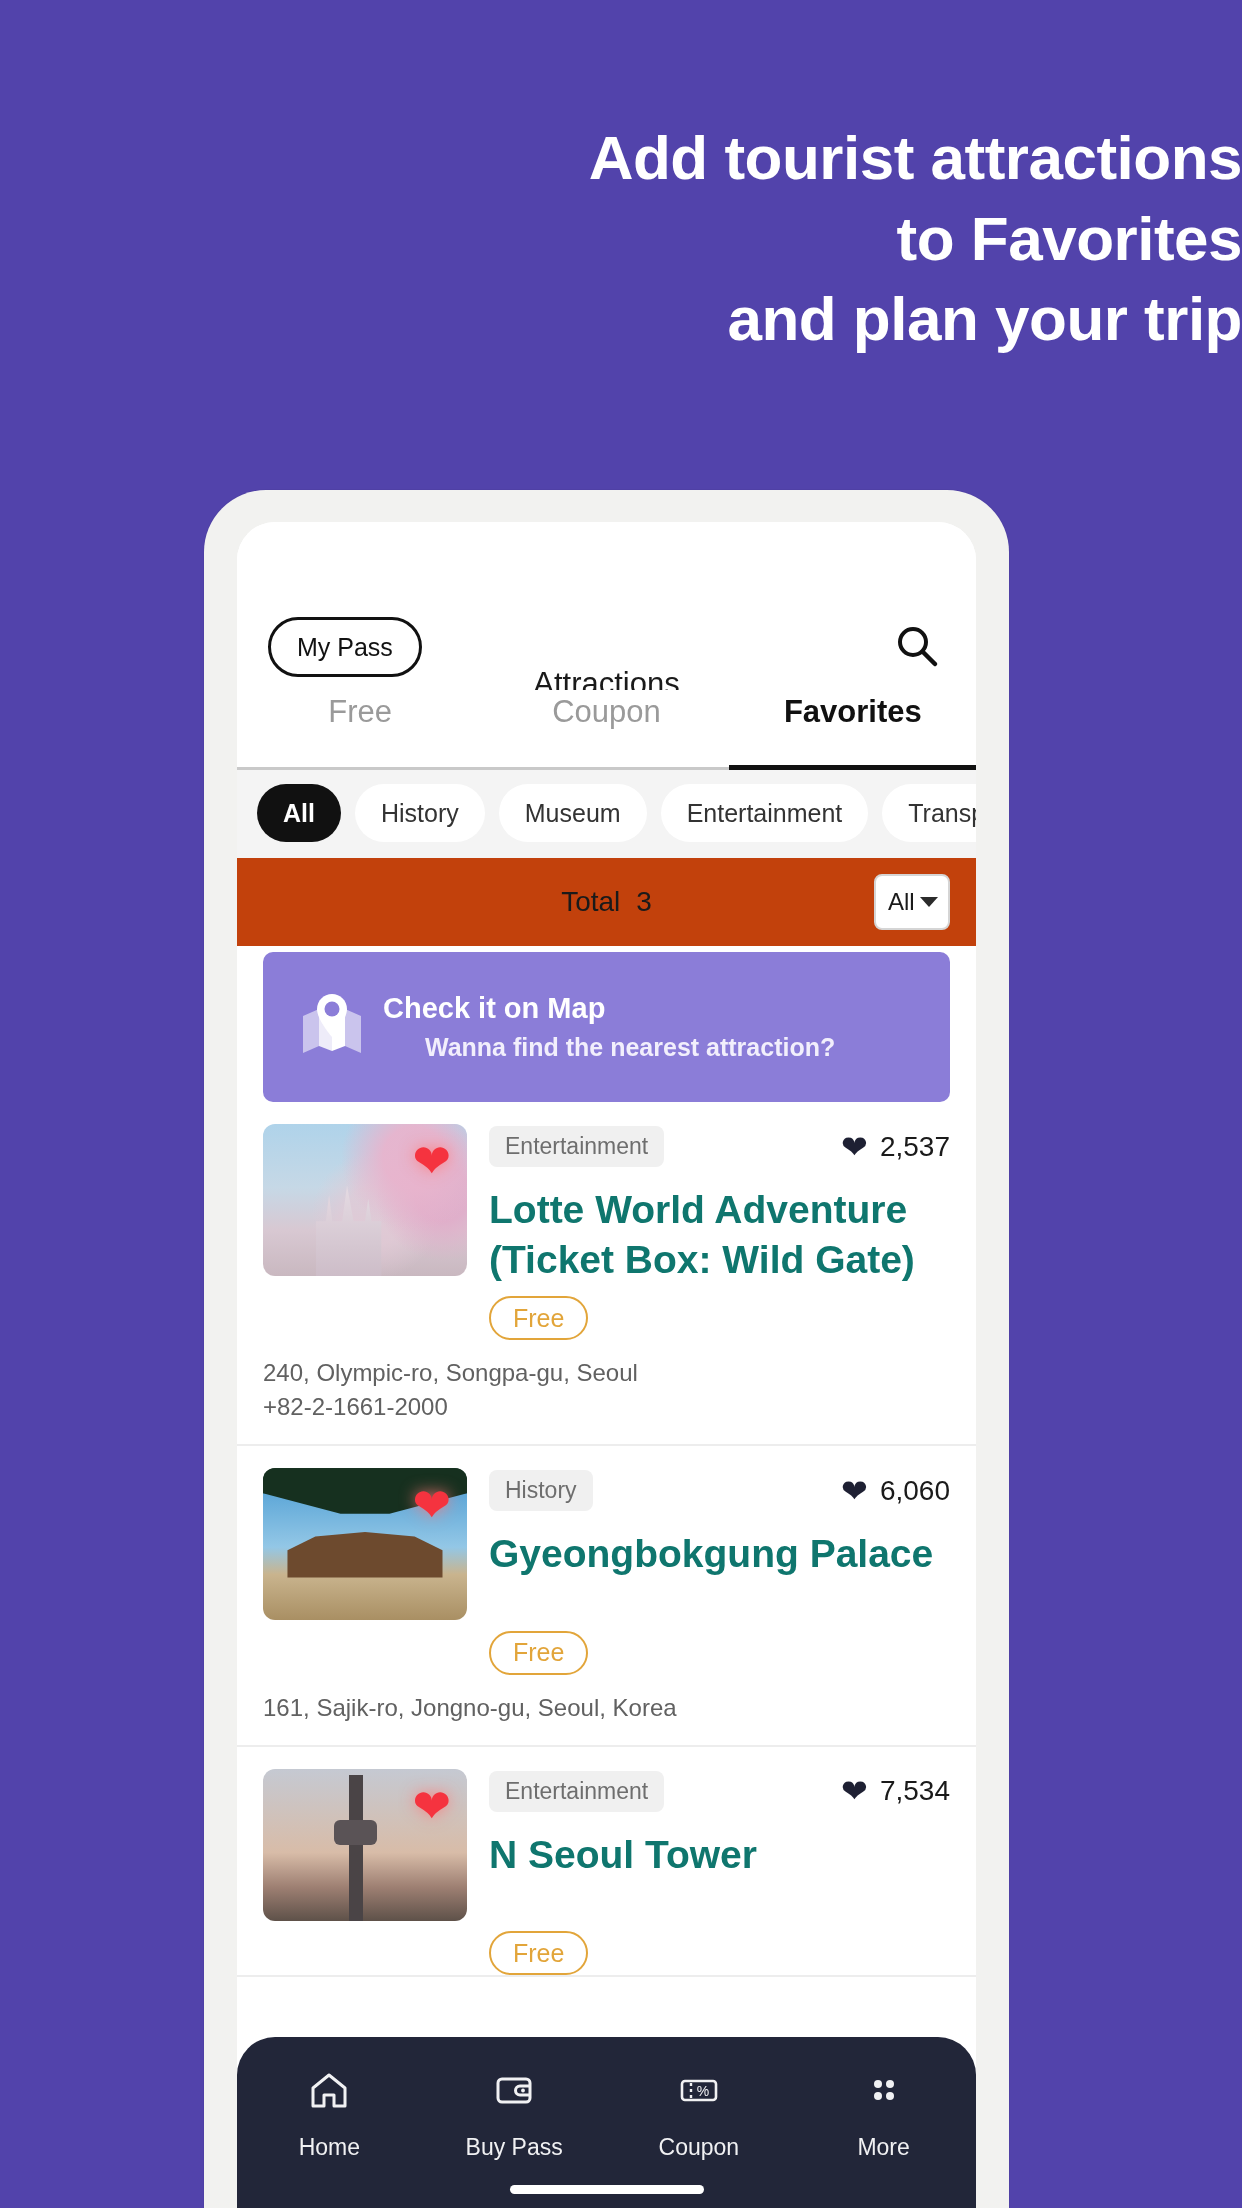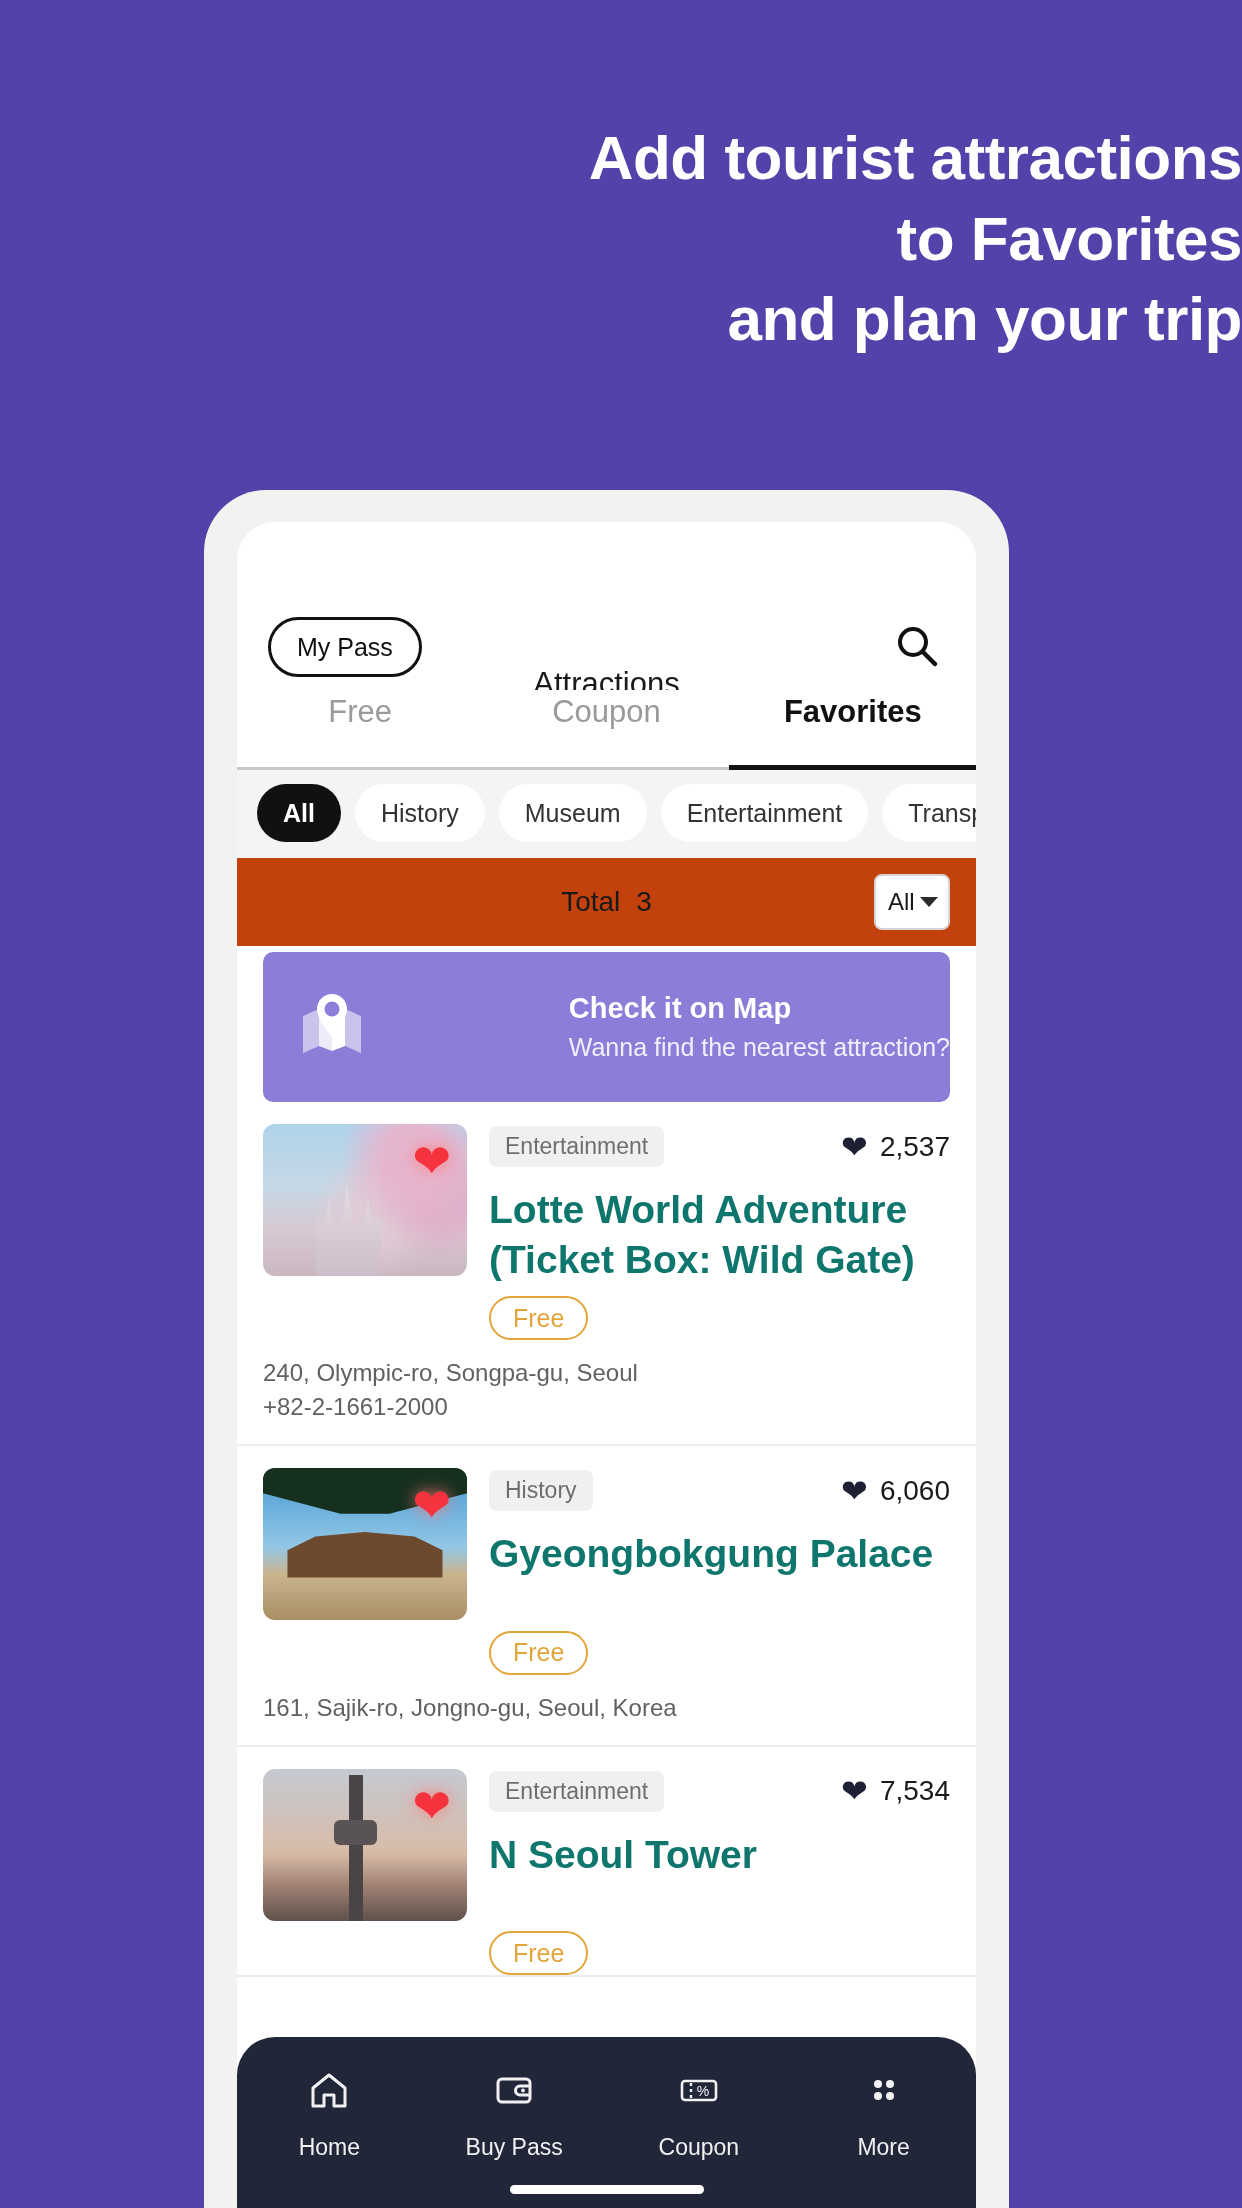--- a/index.html
+++ b/index.html
@@ -103,25 +103,25 @@
   .sort-select span { font-size: 24px; color: #1A1A1A; }
   .caret {
     width: 0; height: 0; border-left: 9px solid transparent;
     border-right: 9px solid transparent; border-top: 10px solid #2B2B2B;
   }
 
   
   .map-banner {
     margin: 6px 26px 0 26px; height: 150px;
     background: #8B7DD8; border-radius: 10px;
-    display: flex; align-items: center; padding-left: 32px; gap: 14px; justify-content: space-between;
+    display: flex; align-items: center; padding-left: 32px; gap: 14px;
   }
   .map-banner-texts { display: flex; flex-direction: column; gap: 8px; }
   .map-banner-title { font-size: 29px; font-weight: 700; color: #fff; }
-  .map-banner-sub { font-size: 25px; color: #F2EFFC; font-weight: 400; }
+  .map-banner-sub { font-size: 25px; color: #F2EFFC; font-weight: 700; margin-left: 42px; }
 
   
   .card {
     padding: 22px 26px 0 26px; background: #fff;
     border-bottom: 2px solid #EDEDED;
   }
   .card-top { display: flex; gap: 22px; }
   .thumb {
     position: relative; width: 204px; height: 152px;
     border-radius: 12px; overflow: hidden; flex: 0 0 auto;

